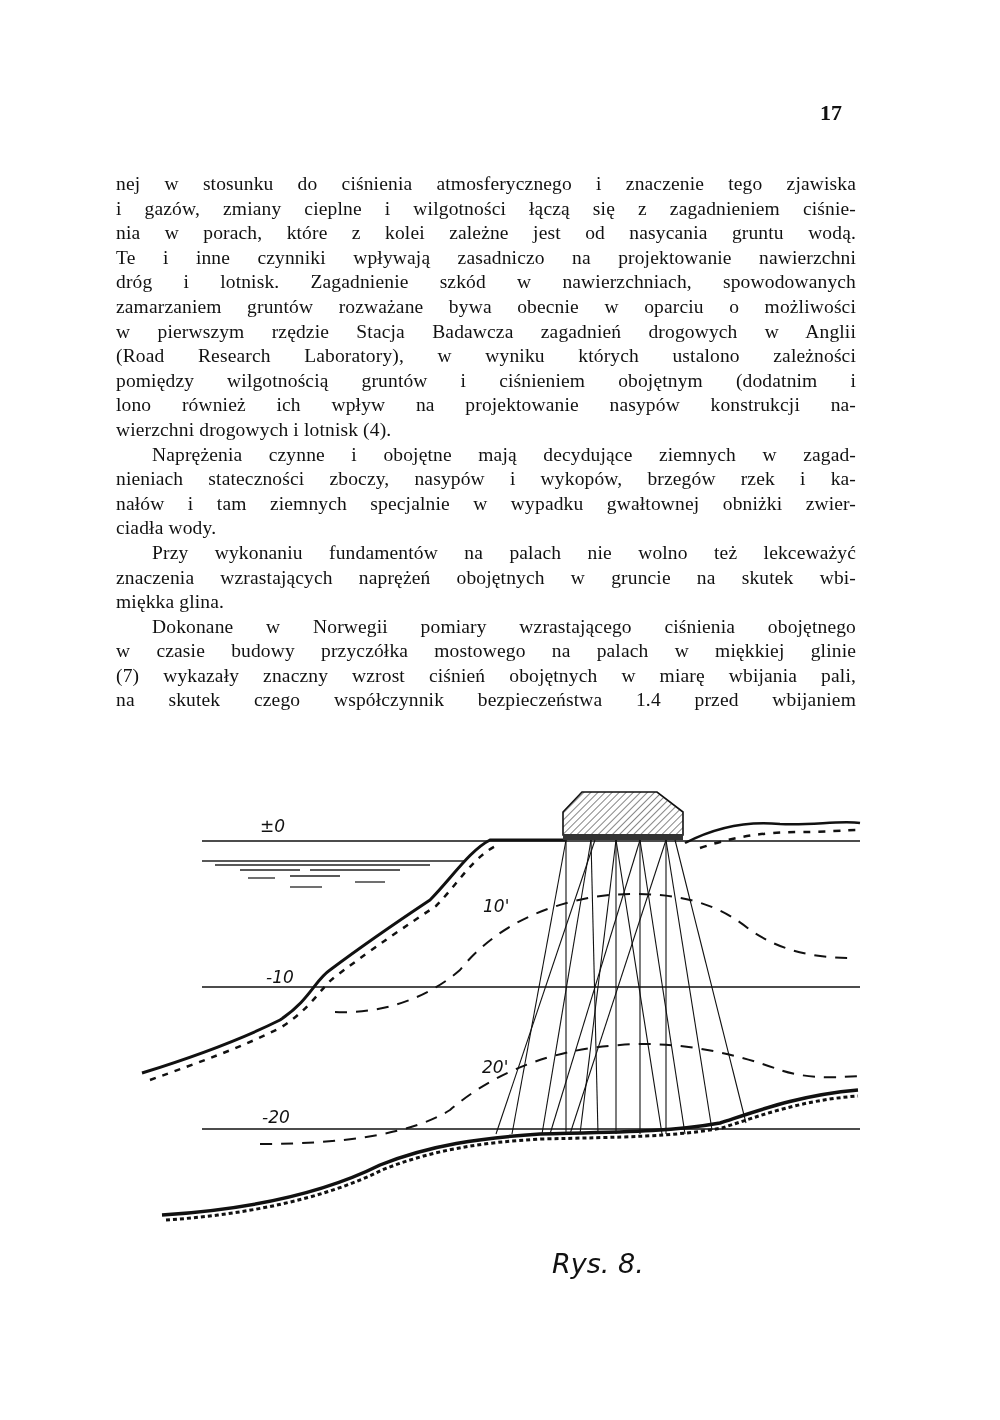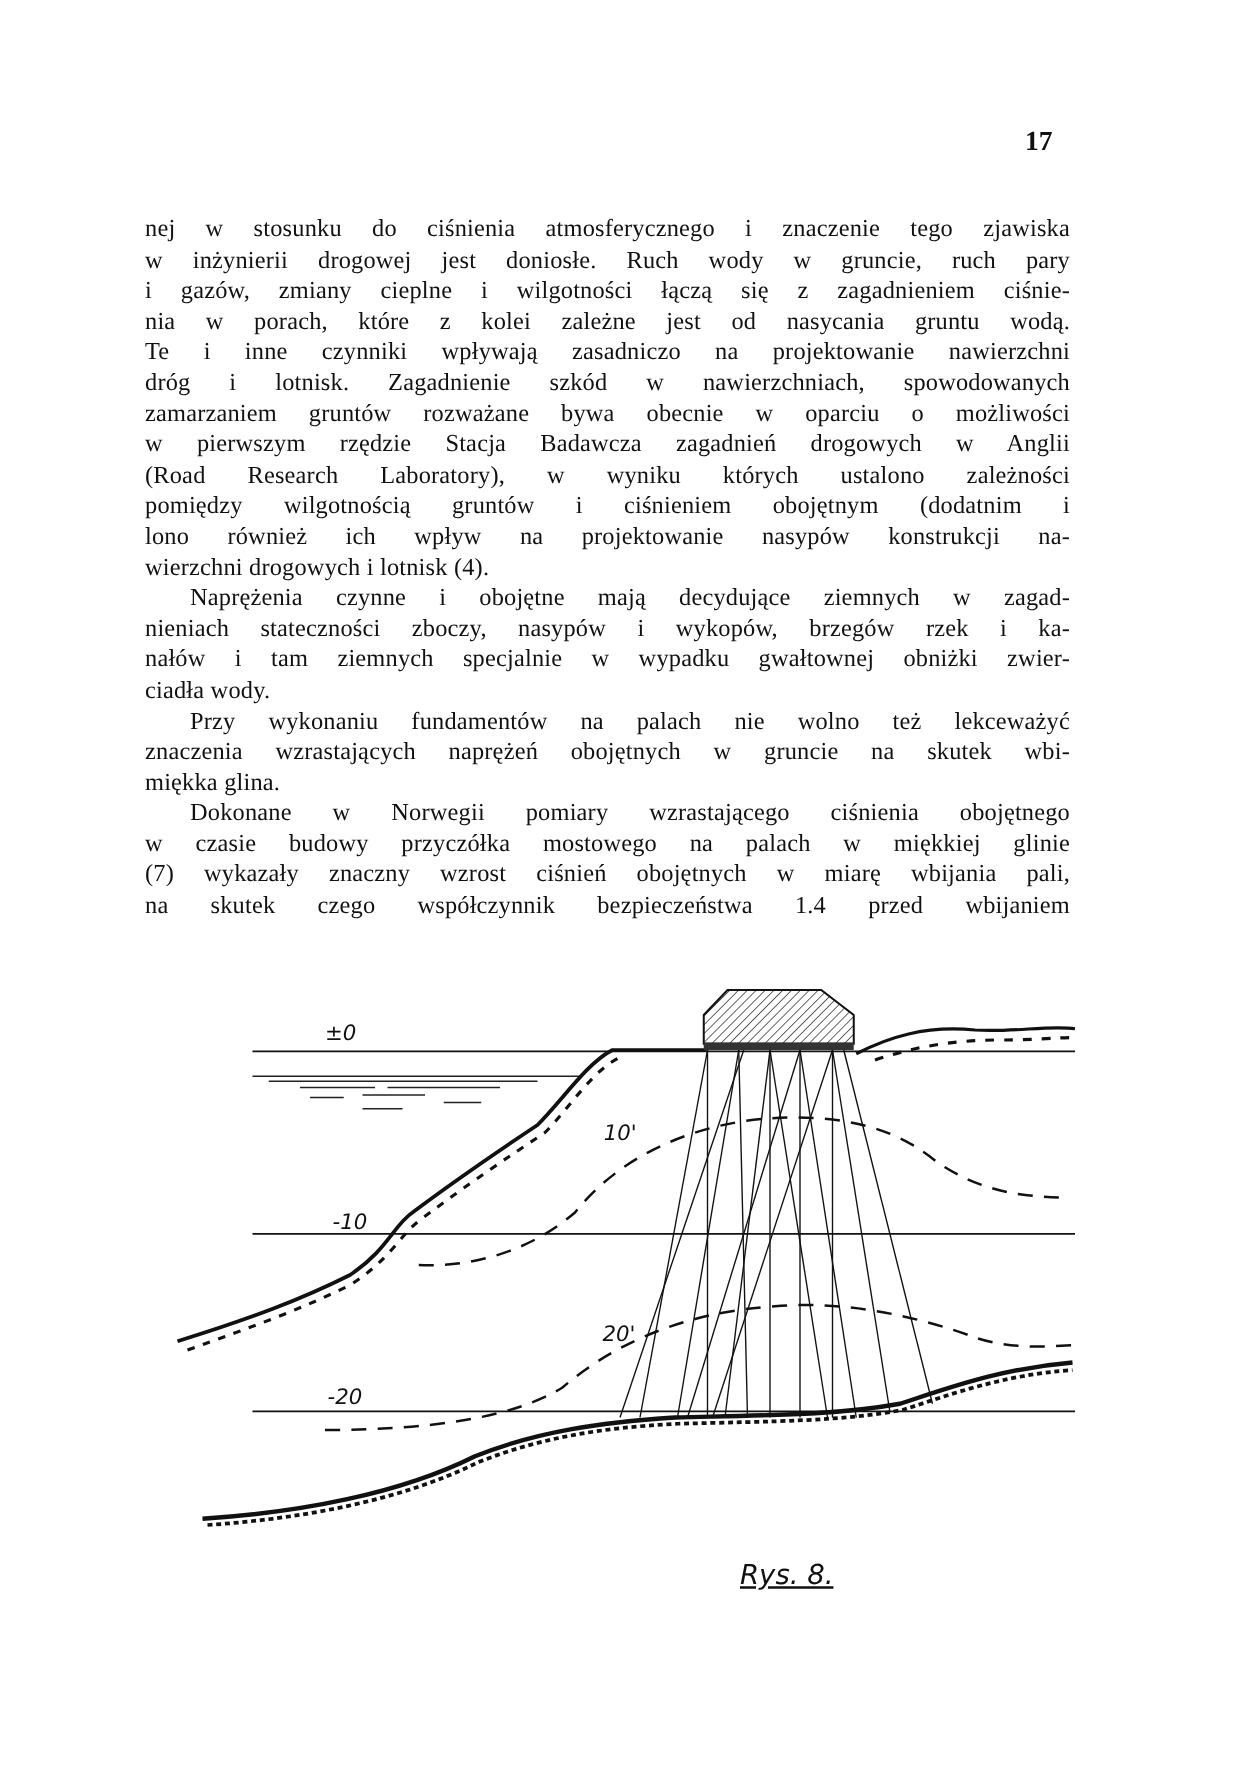--- a/index.html
+++ b/index.html
@@ -8,32 +8,31 @@
   .page-number { position: absolute; top: 100px; left: 820px; width: 50px; text-align: left;
                  font-size: 22px; font-weight: bold; }
   .text-block { position: absolute; top: 144px; left: 116px; width: 740px; margin-top: 28px; }
   .line { display: block; font-size: 19.5px; line-height: 24.6px; height: 24.6px;
           white-space: nowrap; text-align: justify; text-align-last: justify; letter-spacing: 0.15px; }
   .line.last { text-align-last: left; }
   .line.indent { padding-left: 36px; }
   .figure { position: absolute; top: 790px; left: 140px; width: 740px; height: 440px; }
   .figure svg { width: 740px; height: 440px; display: block; }
   .fig-label { font-family: "DejaVu Sans", sans-serif; font-style: italic; font-size: 17px; fill: #111; }
-  .caption { position: absolute; top: 1248px; left: 592px; font-family: "DejaVu Sans", sans-serif;
-             font-style: italic; font-size: 22px; text-decoration: underline; }
+  .caption { position: absolute; top: 1248px; left: 552px; font-family: "DejaVu Sans", sans-serif;
+             font-style: italic; font-size: 27px; }
 </style>
 </head>
 <body>
 
 <div class="page-number">17</div>
 
 <div class="text-block" id="text-block">
     <div>
       <span class="line">nej w stosunku do ciśnienia atmosferycznego i znaczenie tego zjawiska</span>
-      <span class="line">w inżynierii drogowej jest doniosłe. Ruch wody w gruncie, ruch pary</span>
       <span class="line">i gazów, zmiany cieplne i wilgotności łączą się z zagadnieniem ciśnie-</span>
       <span class="line">nia w porach, które z kolei zależne jest od nasycania gruntu wodą.</span>
       <span class="line">Te i inne czynniki wpływają zasadniczo na projektowanie nawierzchni</span>
       <span class="line">dróg i lotnisk. Zagadnienie szkód w nawierzchniach, spowodowanych</span>
       <span class="line">zamarzaniem gruntów rozważane bywa obecnie w oparciu o możliwości</span>
       <span class="line">w pierwszym rzędzie Stacja Badawcza zagadnień drogowych w Anglii</span>
       <span class="line">(Road Research Laboratory), w wyniku których ustalono zależności</span>
       <span class="line">pomiędzy wilgotnością gruntów i ciśnieniem obojętnym (dodatnim i</span>
       <span class="line">lono również ich wpływ na projektowanie nasypów konstrukcji na-</span>
       <span class="line last">wierzchni drogowych i lotnisk (4).</span>

